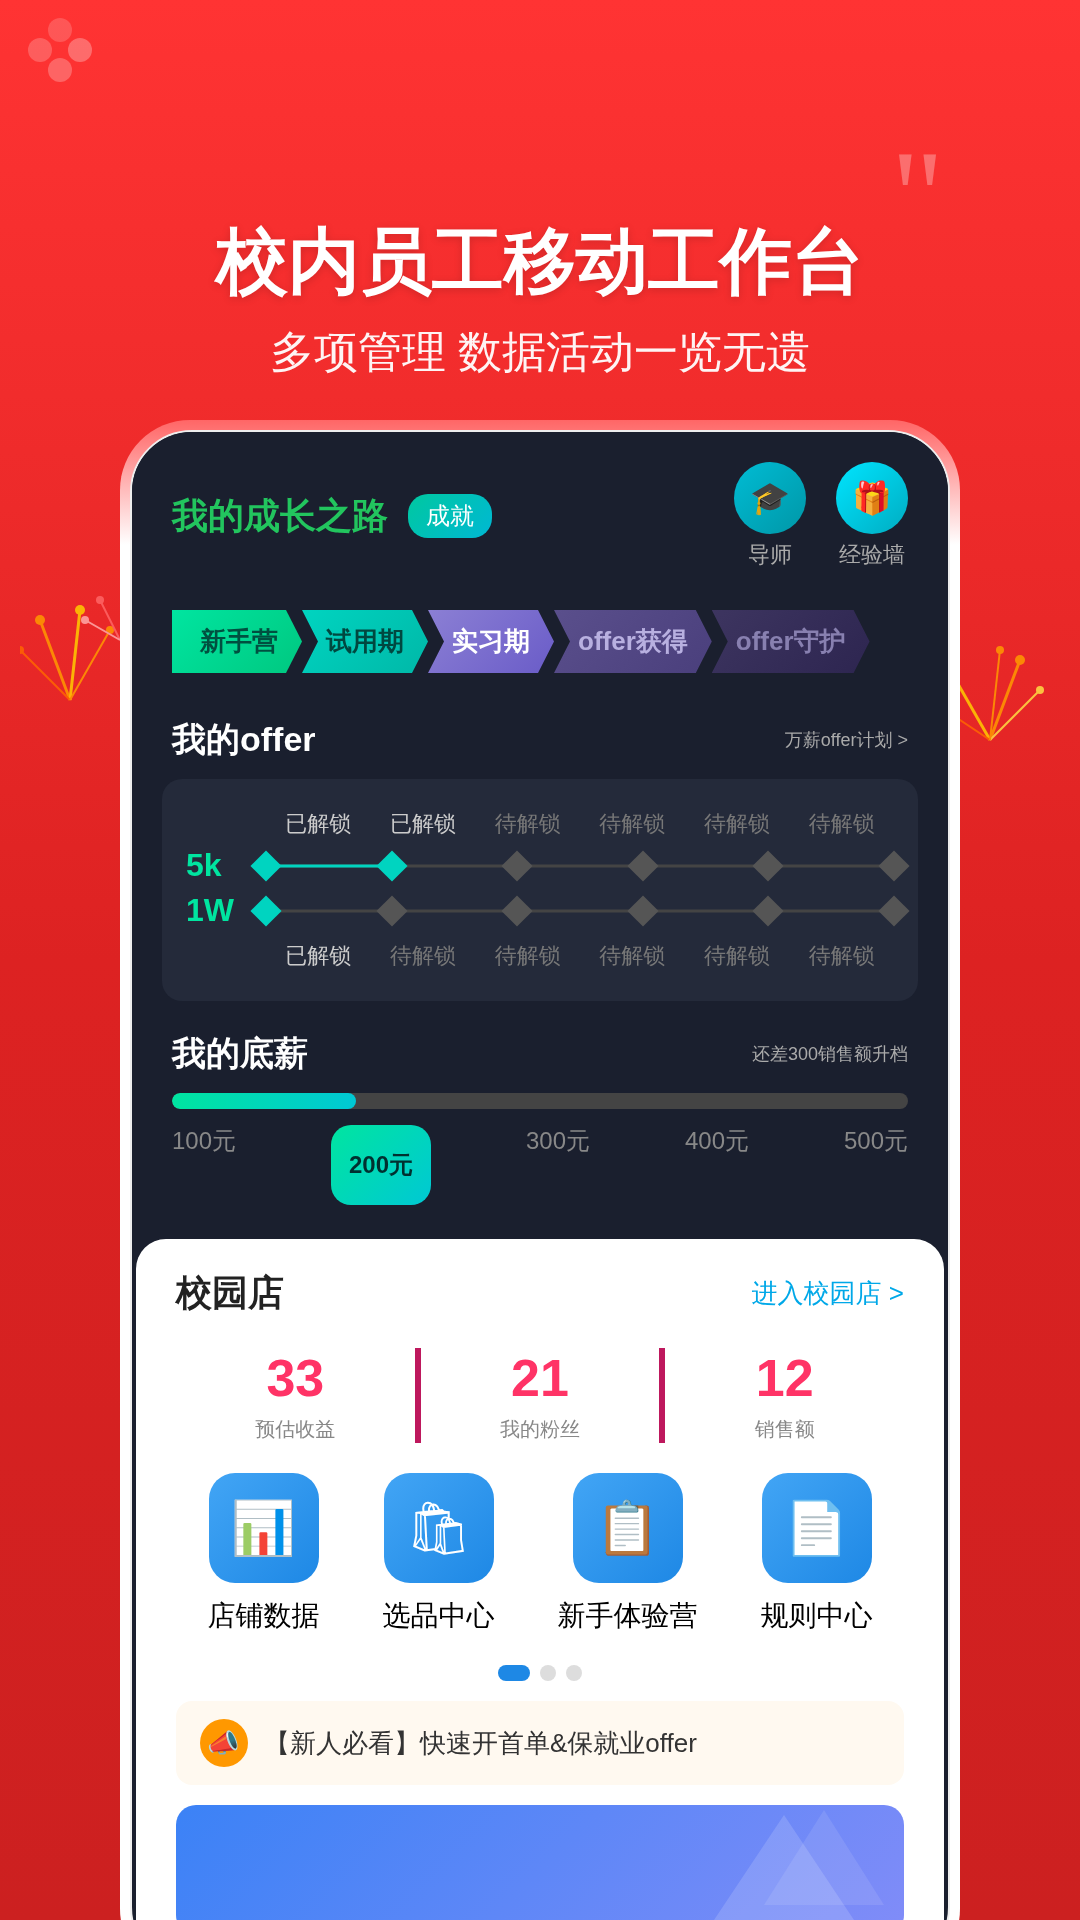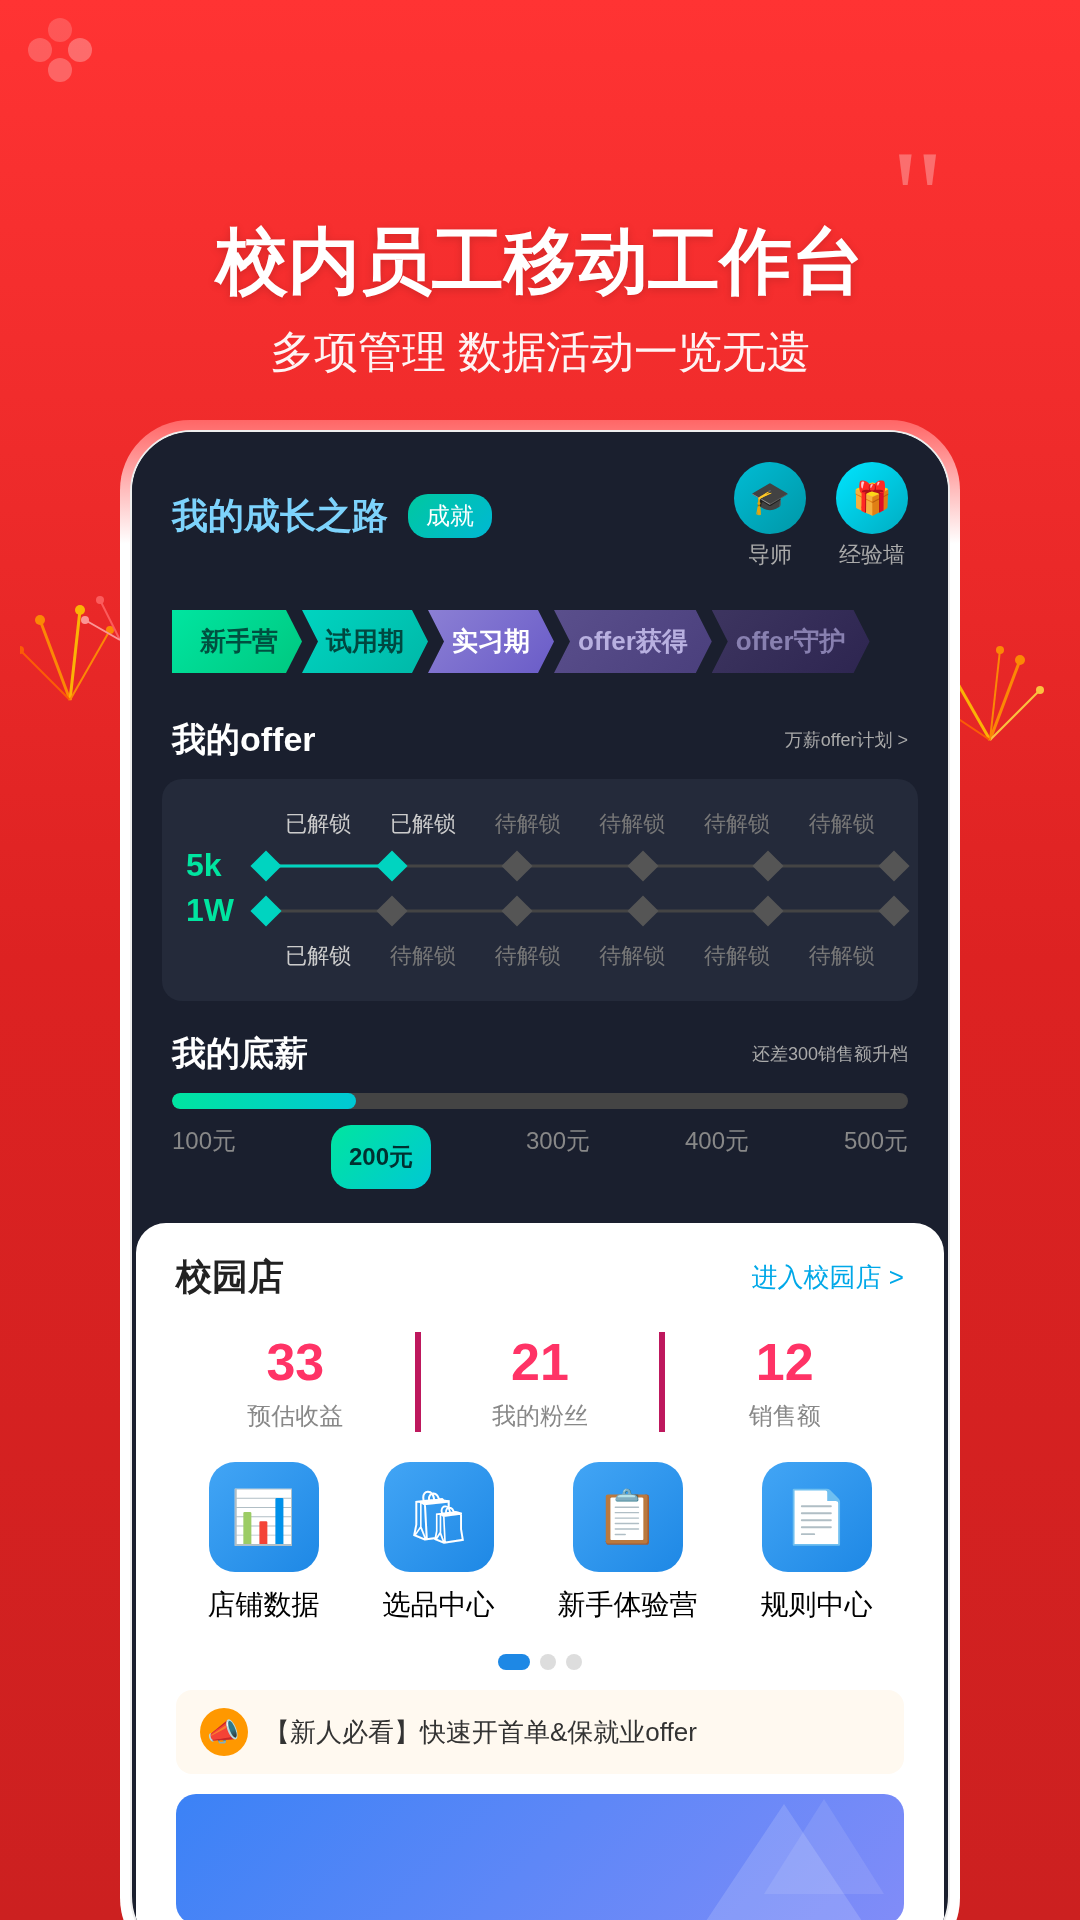--- a/index.html
+++ b/index.html
@@ -40,21 +40,21 @@
       display: flex;
       align-items: center;
       justify-content: space-between;
     }
     .app-header-left {
       display: flex;
       align-items: center;
       gap: 20px;
     }
     .app-header-title {
-      color: #7dd3fc;
+      color: #22c55e;
       font-size: 36px;
       font-weight: 700;
     }
     .achievement-badge {
       background: linear-gradient(135deg, #00c8a0, #00b8d4);
       color: white;
       font-size: 24px;
       padding: 6px 18px;
       border-radius: 20px;
     }
@@ -149,21 +149,21 @@
       margin-top: 16px;
     }
     .salary-label-item {
       font-size: 24px;
       color: #888;
       text-align: center;
     }
     .salary-label-item.active {
       background: linear-gradient(135deg, #00e5a0, #00c8d4);
       color: #003030;
-      padding: 16px 18px;
+      padding: 24px 18px;
       border-radius: 20px;
       font-weight: 600;
     }
     .store-header {
       display: flex;
       justify-content: space-between;
       align-items: center;
       margin-bottom: 30px;
     }
     .store-title {
@@ -189,21 +189,21 @@
       text-align: center;
       border-right: 6px solid #be185d;
     }
     .stat-item:last-child { border-right: none; }
     .stat-number {
       font-size: 52px;
       font-weight: 700;
       color: #ff3366;
     }
     .stat-label {
-      font-size: 24px;
+      font-size: 20px;
       color: #888;
       margin-top: 8px;
     }
 
     
     .icon-grid {
       display: flex;
       justify-content: space-around;
       margin-bottom: 30px;
     }

